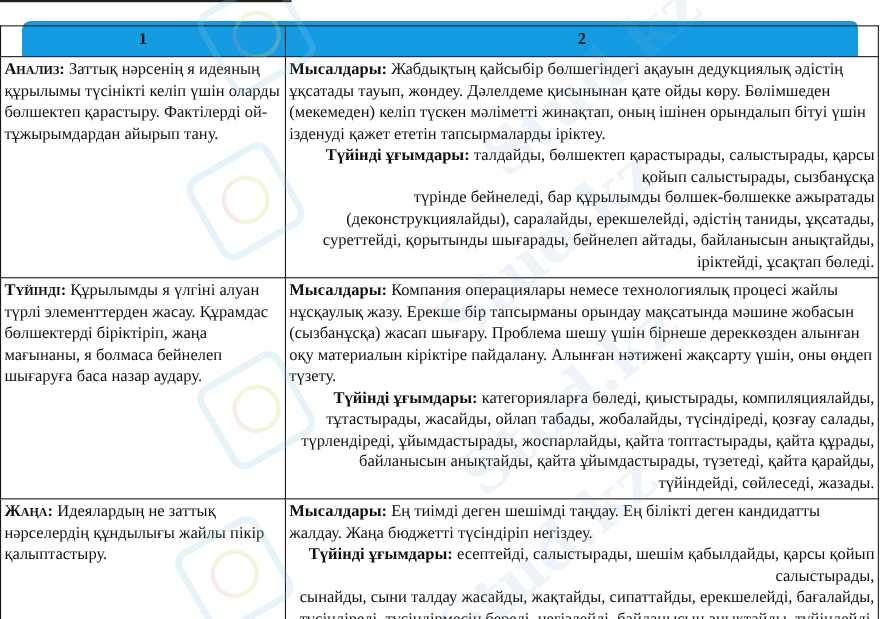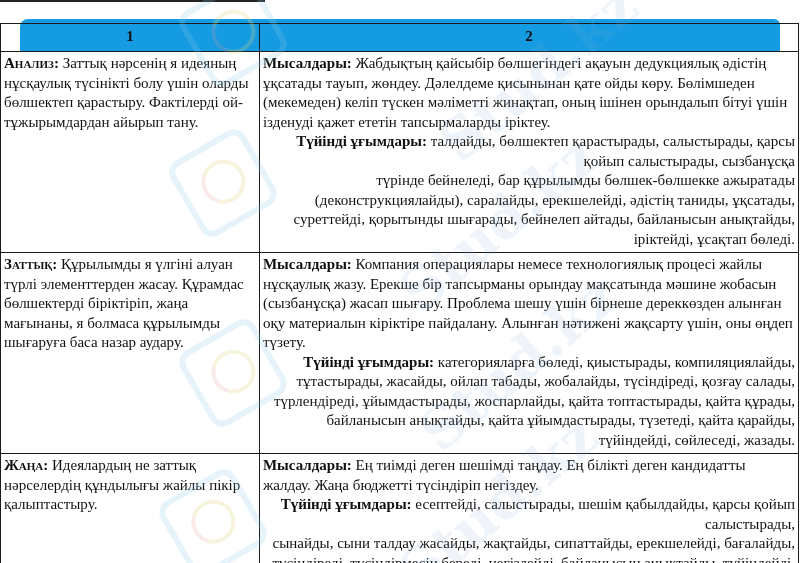--- a/index.html
+++ b/index.html
@@ -59,36 +59,36 @@
   <thead>
     <tr>
       <th>1</th>
       <th>2</th>
     </tr>
   </thead>
   <tbody>
     <tr class="row1">
       <td>
         <span class="term">Анализ:</span>
-        <span>Заттық нәрсенің я идеяның нұсқаулық түсінікті болу үшін оларды бөлшектеп қарастыру. Фактілерді ой-тұжырымдардан айырып тану.</span>
+        <span>Заттық нәрсенің я идеяның құрылымы түсінікті келіп үшін оларды бөлшектеп қарастыру. Фактілерді ой-тұжырымдардан айырып тану.</span>
       </td>
       <td>
         <span class="lbl">Мысалдары:</span>
         <span>Жабдықтың қайсыбір бөлшегіндегі ақауын дедукциялық әдістің ұқсатады тауып, жөндеу. Дәлелдеме қисынынан қате ойды көру. Бөлімшеден (мекемеден) келіп түскен мәліметті жинақтап, оның ішінен орындалып бітуі үшін ізденуді қажет ететін тапсырмаларды іріктеу.</span>
         <span class="line">
           <span class="lbl">Түйінді ұғымдары:</span>
           <span>талдайды, бөлшектеп қарастырады, салыстырады, қарсы қойып салыстырады, сызбанұсқа</span>
         </span>
         <span class="line">түрінде бейнеледі, бар құрылымды бөлшек-бөлшекке ажыратады (деконструкциялайды), саралайды, ерекшелейді, әдістің таниды, ұқсатады, суреттейді, қорытынды шығарады, бейнелеп айтады, байланысын анықтайды, іріктейді, ұсақтап бөледі.</span>
       </td>
     </tr>
     <tr class="row2">
       <td>
-        <span class="term">Заттық:</span>
-        <span>Құрылымды я үлгіні алуан түрлі элементтерден жасау. Құрамдас бөлшектерді біріктіріп, жаңа мағынаны, я болмаса құрылымды шығаруға баса назар аудару.</span>
+        <span class="term">Түйінді:</span>
+        <span>Құрылымды я үлгіні алуан түрлі элементтерден жасау. Құрамдас бөлшектерді біріктіріп, жаңа мағынаны, я болмаса бейнелеп шығаруға баса назар аудару.</span>
       </td>
       <td>
         <span class="lbl">Мысалдары:</span>
         <span>Компания операциялары немесе технологиялық процесі жайлы нұсқаулық жазу. Ерекше бір тапсырманы орындау мақсатында мәшине жобасын (сызбанұсқа) жасап шығару. Проблема шешу үшін бірнеше дереккөзден алынған оқу материалын кіріктіре пайдалану. Алынған нәтижені жақсарту үшін, оны өңдеп түзету.</span>
         <span class="line">
           <span class="lbl">Түйінді ұғымдары:</span>
           <span>категорияларға бөледі, қиыстырады, компиляциялайды, тұтастырады, жасайды, ойлап табады, жобалайды, түсіндіреді, қозғау салады, түрлендіреді, ұйымдастырады, жоспарлайды, қайта топтастырады, қайта құрады, байланысын анықтайды, қайта ұйымдастырады, түзетеді, қайта қарайды, түйіндейді, сөйлеседі, жазады.</span>
         </span>
       </td>
     </tr>

